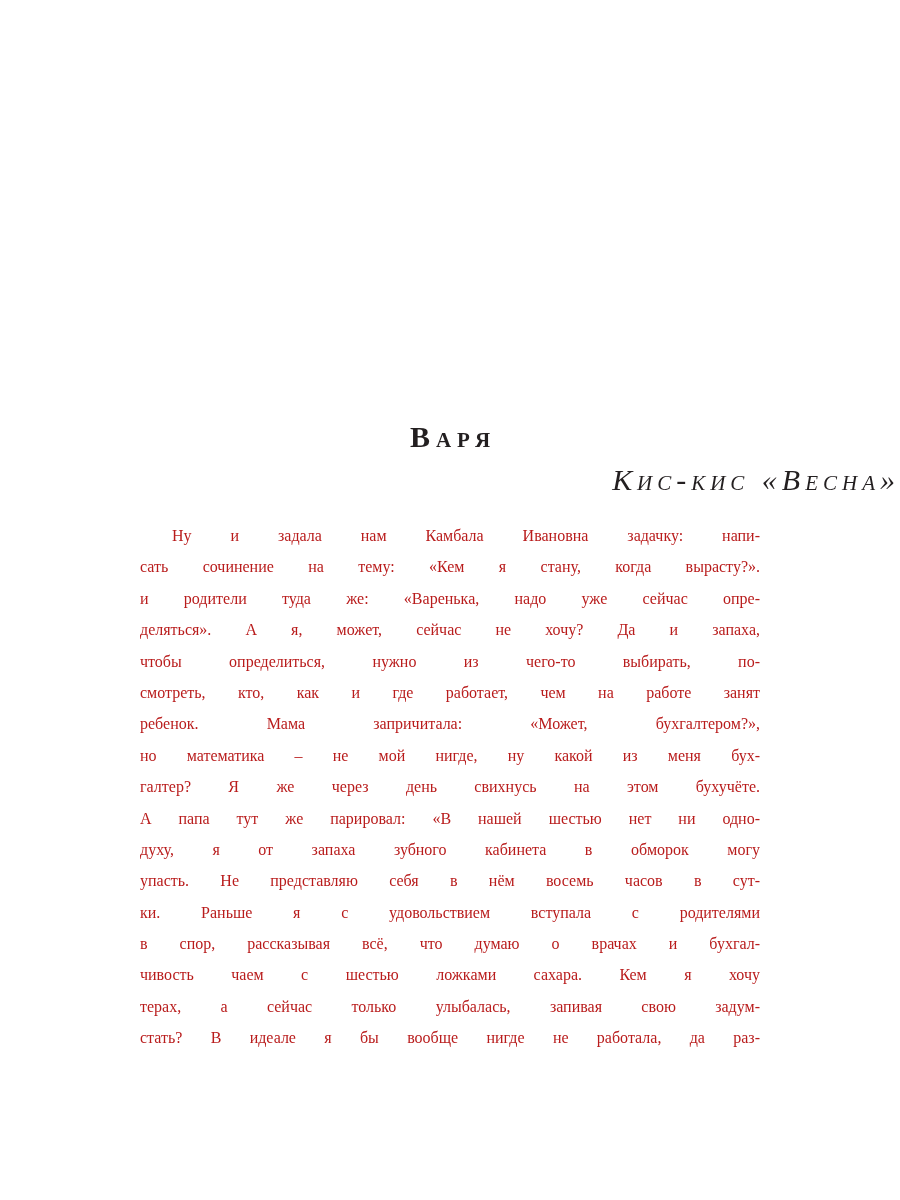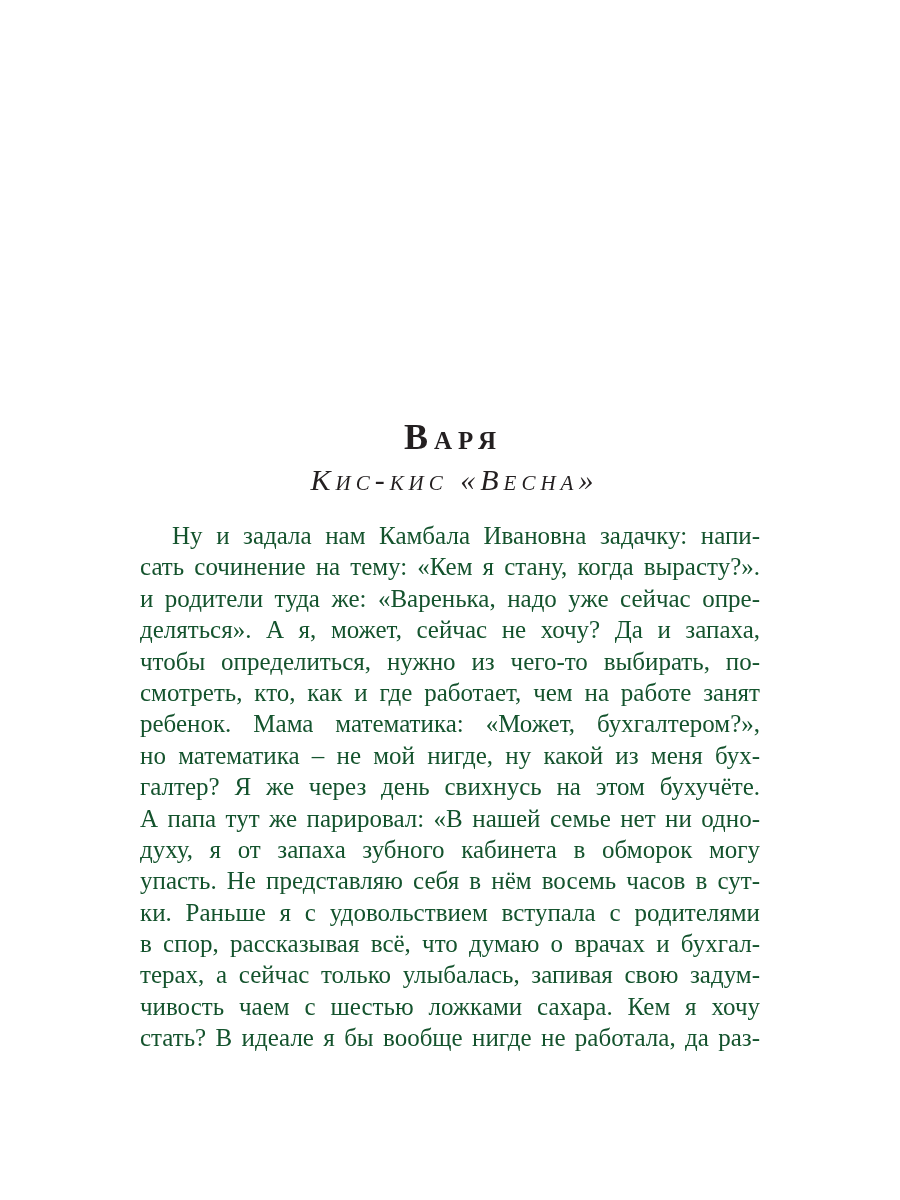--- a/index.html
+++ b/index.html
@@ -24,47 +24,48 @@
     .chapter-heading {
       position: absolute;
       left: 0;
       width: 900px;
       top: 418px;
       text-align: center;
     }
     .chapter-title {
       font-family: "Liberation Serif", "DejaVu Serif", serif;
       font-weight: bold;
-      font-size: 36px;
+      font-size: 30px;
       letter-spacing: 6px;
       line-height: 38px;
       color: #231f20;
       font-variant: small-caps;
       padding-left: 6px;
     }
     .chapter-subtitle {
       font-family: "Liberation Serif", "DejaVu Serif", serif;
       font-style: italic;
       font-size: 30px;
       letter-spacing: 5px;
       line-height: 40px;
       color: #231f20;
       font-variant: small-caps;
       margin-top: 4px;
       padding-left: 9px;
+      text-align: right;
     }
     .body-text {
       position: absolute;
       left: 140px;
       top: 520px;
       width: 620px;
       font-family: "Liberation Serif", "DejaVu Serif", serif;
-      font-size: 25px;
+      font-size: 16px;
       line-height: 31.4px;
-      color: #14532d;
+      color: #b91c1c;
     }
     .line {
       display: block;
       white-space: nowrap;
       text-align: justify;
       text-align-last: justify;
       height: 31.4px;
     }
     .line.indent {
       padding-left: 32px;
@@ -79,25 +80,25 @@
     <div class="chapter-subtitle">Кис-кис «Весна»</div>
   </div>
 
   <div class="body-text">
     <span class="line indent">Ну и задала нам Камбала Ивановна задачку: напи-</span>
     <span class="line">сать сочинение на тему: «Кем я стану, когда вырасту?».</span>
     <span class="line">и родители туда же: «Варенька, надо уже сейчас опре-</span>
     <span class="line">деляться». А я, может, сейчас не хочу? Да и запаха,</span>
     <span class="line">чтобы определиться, нужно из чего-то выбирать, по-</span>
     <span class="line">смотреть, кто, как и где работает, чем на работе занят</span>
-    <span class="line">ребенок. Мама математика: «Может, бухгалтером?»,</span>
+    <span class="line">ребенок. Мама запричитала: «Может, бухгалтером?»,</span>
     <span class="line">но математика – не мой нигде, ну какой из меня бух-</span>
     <span class="line">галтер? Я же через день свихнусь на этом бухучёте.</span>
-    <span class="line">А папа тут же парировал: «В нашей семье нет ни одно-</span>
+    <span class="line">А папа тут же парировал: «В нашей шестью нет ни одно-</span>
     <span class="line">духу, я от запаха зубного кабинета в обморок могу</span>
     <span class="line">упасть. Не представляю себя в нём восемь часов в сут-</span>
     <span class="line">ки. Раньше я с удовольствием вступала с родителями</span>
     <span class="line">в спор, рассказывая всё, что думаю о врачах и бухгал-</span>
+    <span class="line">чивость чаем с шестью ложками сахара. Кем я хочу</span>
     <span class="line">терах, а сейчас только улыбалась, запивая свою задум-</span>
-    <span class="line">чивость чаем с шестью ложками сахара. Кем я хочу</span>
     <span class="line">стать? В идеале я бы вообще нигде не работала, да раз-</span>
   </div>
 </div>
 
 </body></html>

